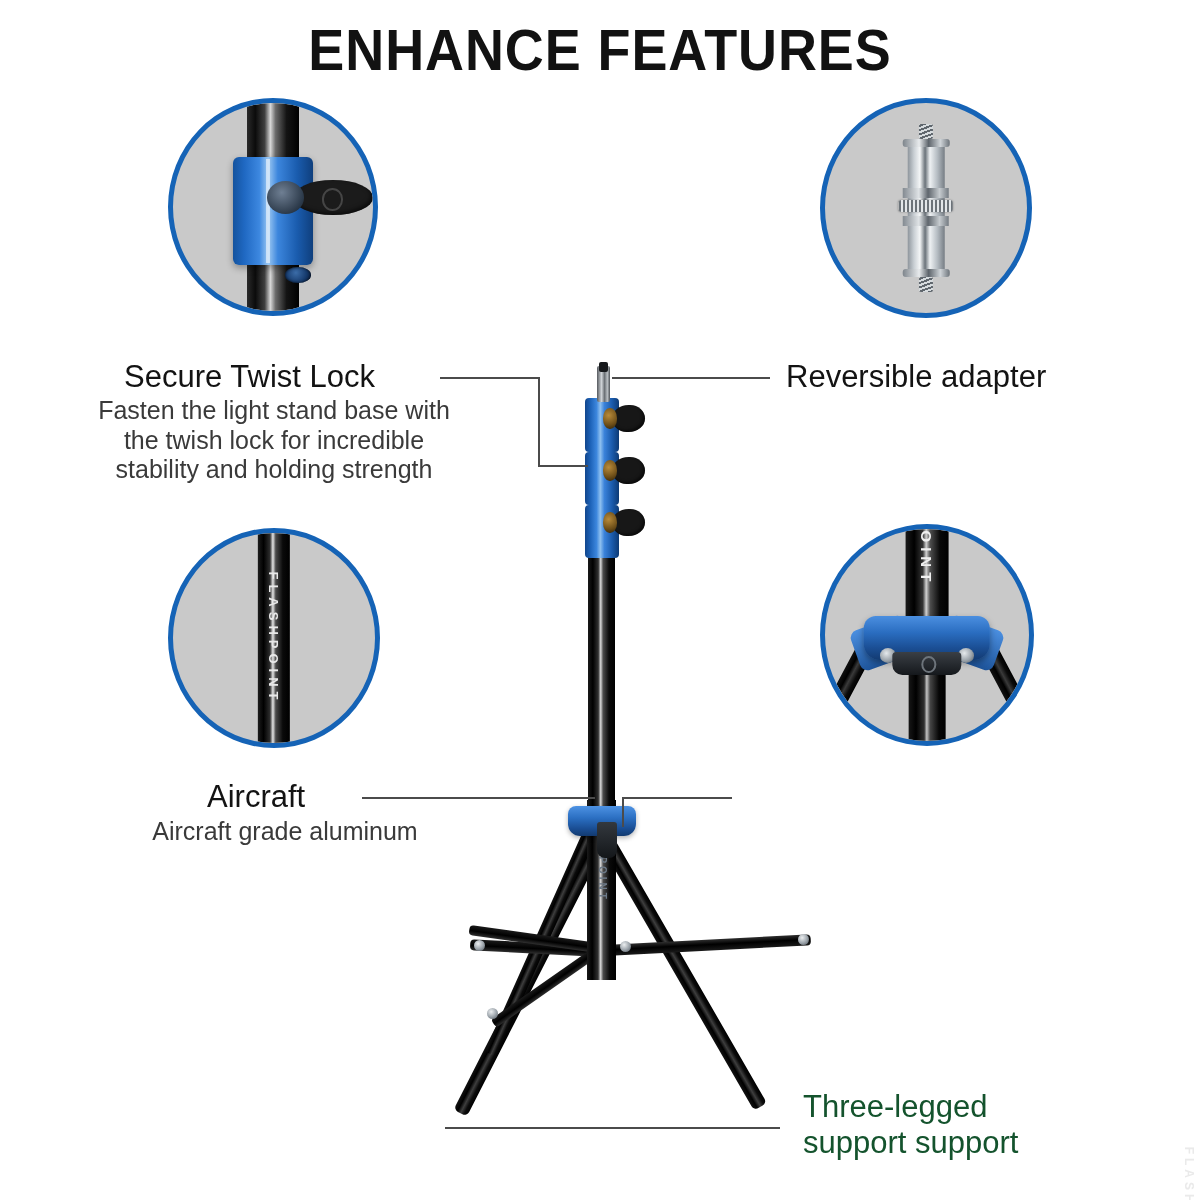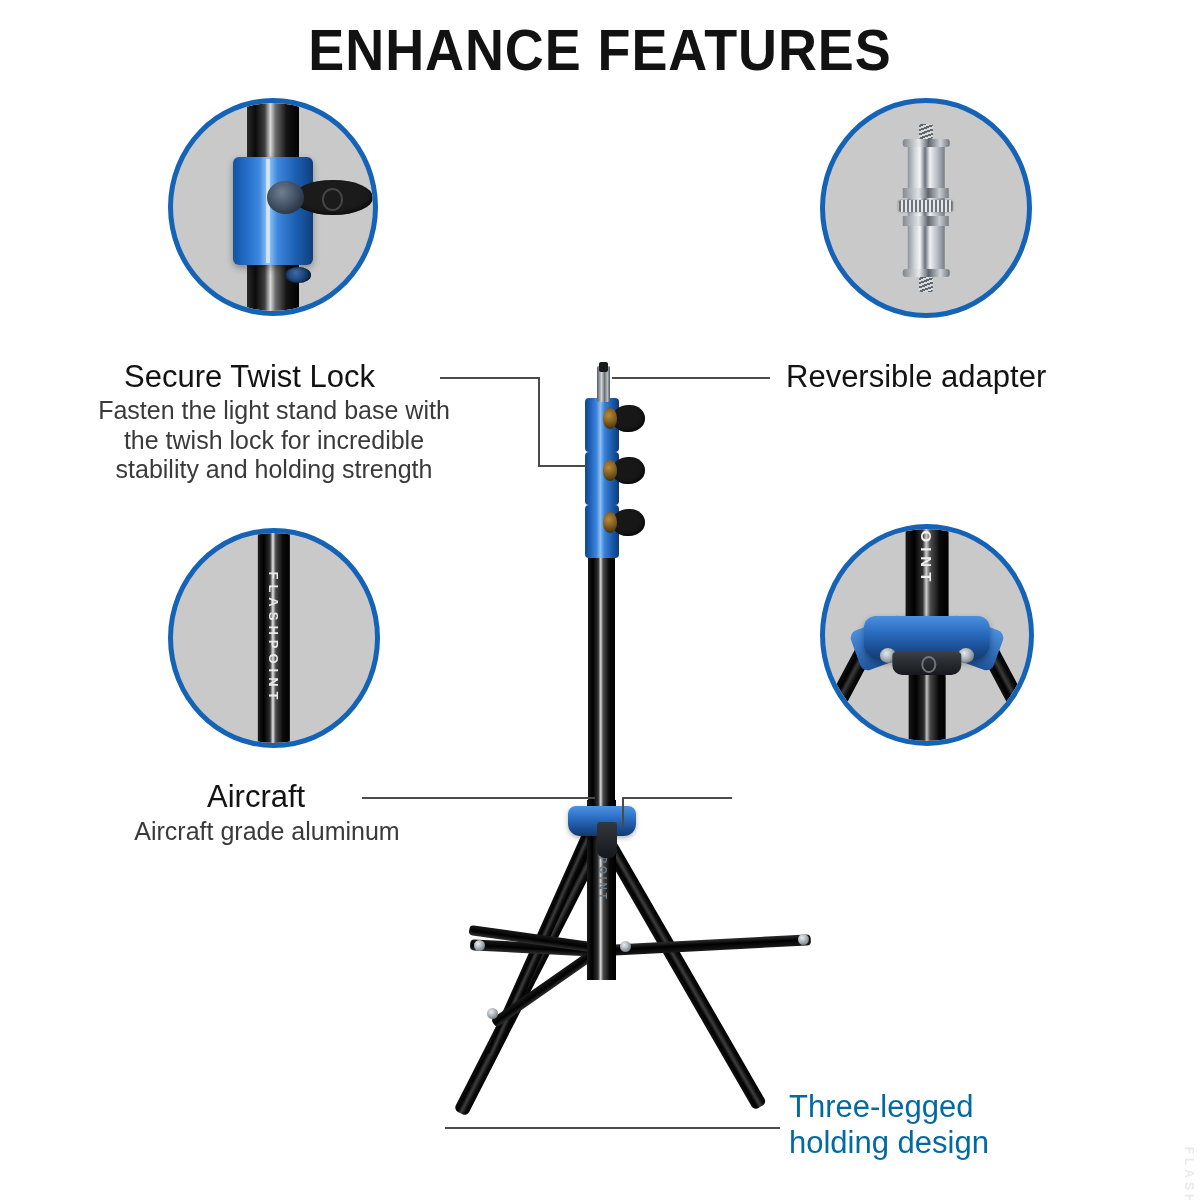--- a/index.html
+++ b/index.html
@@ -47,21 +47,22 @@
   .label-head {
     position: absolute;
     font-size: 31px;
     font-weight: 400;
     color: #131313;
     white-space: nowrap;
     line-height: 1.12;
   }
   .label-head.light {
     font-weight: 400;
-    color: #0369a1;
+    color: #14532d;
+    margin-left: 14px;
   }
   .label-desc {
     position: absolute;
     font-size: 25px;
     font-weight: 400;
     color: #3a3a3a;
     line-height: 1.18;
     text-align: center;
   }
 
@@ -450,19 +451,19 @@
   <div class="leader h" style="left:445px; top:1127px; width:335px;"></div>
 
   <div class="label-head" style="left:124px; top:360px;">Secure Twist Lock</div>
   <div class="label-desc" style="left:60px; top:396px; width:428px; white-space:pre-line;">Fasten the light stand base with
 the twish lock for incredible
 stability and holding strength</div>
 
   <div class="label-head" style="left:786px; top:360px;">Reversible adapter</div>
 
   <div class="label-head" style="left:207px; top:780px;">Aircraft</div>
-  <div class="label-desc" style="left:92px; top:817px; width:350px;">Aircraft grade aluminum</div>
+  <div class="label-desc" style="left:110px; top:817px; width:350px;">Aircraft grade aluminum</div>
 
 
   <div class="label-head light" style="left:789px; top:1090px;">Three-legged</div>
-  <div class="label-head light" style="left:789px; top:1126px;">holding design</div>
+  <div class="label-head light" style="left:789px; top:1126px;">support support</div>
 
 </div>
 
 </body></html>

